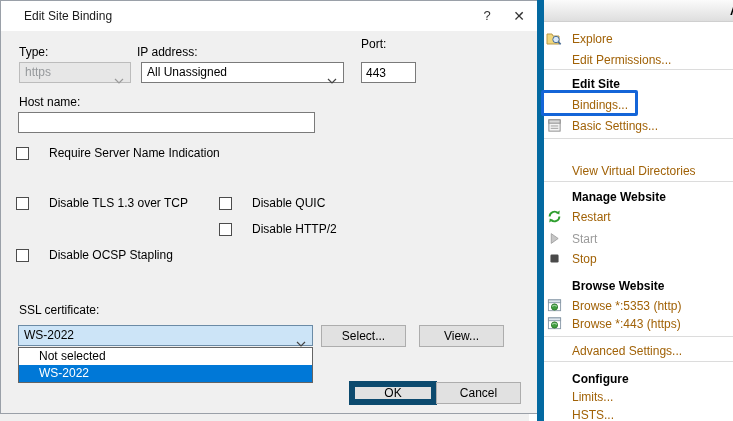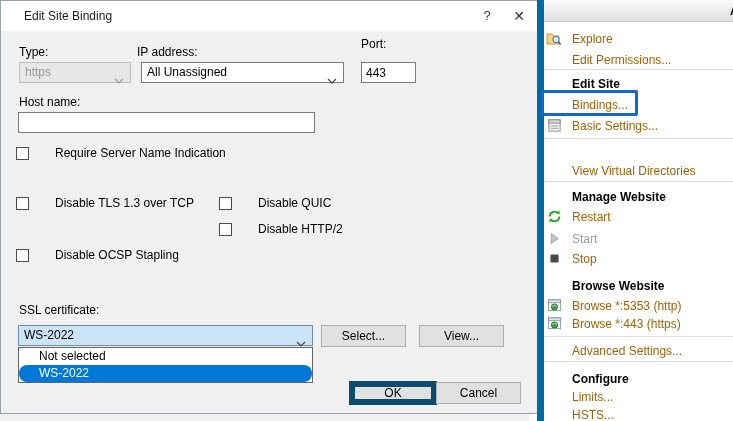--- a/index.html
+++ b/index.html
@@ -20,25 +20,25 @@
 
   .f-label { color:#000; }
   .combo { border:1px solid #7a7a7a; background:#fff; height:21px; line-height:19px;
            padding-left:5px; }
   .combo .chev { position:absolute; right:6px; top:8px; }
   .combo.disabled { background:#e7e7e7; border-color:#bcbcbc; color:#96999c; }
   .combo.focused { background:#cce4f7; border-color:#6b8ba6; }
   .txt { border:1px solid #7a7a7a; background:#fff; height:21px; font:12px "Liberation Sans",sans-serif;
          padding:0 4px; color:#000; outline:none; }
 
-  .cb-row { display:flex; align-items:center; gap:26px; }
+  .cb-row { display:flex; align-items:center; gap:20px; }
   .cb { width:13px; height:13px; background:#fff; border:1px solid #4c4c4c; flex:0 0 auto; }
 
   .dd-list { background:#fff; border:1px solid #646464; }
-  .dd-opt { height:17px; line-height:17px; padding-left:20px; color:#000; background:#fff;border-radius:8px; }
+  .dd-opt { height:17px; line-height:17px; padding-left:20px; color:#000; background:#fff; }
   .dd-opt.hl { background:#0078d7; color:#fff; }
 
   .btn { background:#e1e1e1; border:1px solid #adadad; text-align:center;
          font:12px "Liberation Sans",sans-serif; color:#000; display:flex;
          align-items:center; justify-content:center; }
   .btn.default { border:6px solid #0c4a6e;margin-left:33px; }
 
   
   .bottom-strip { left:0; top:414px; width:529px; height:7px; background:#f0f0f0; }
 

